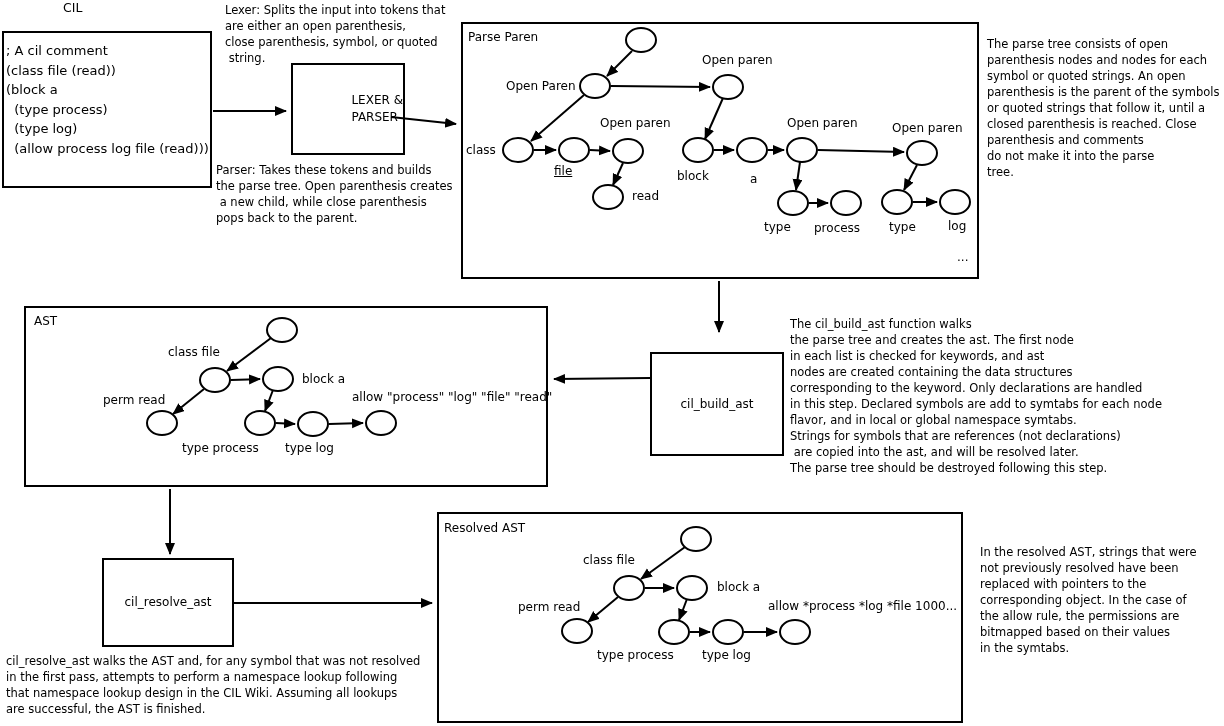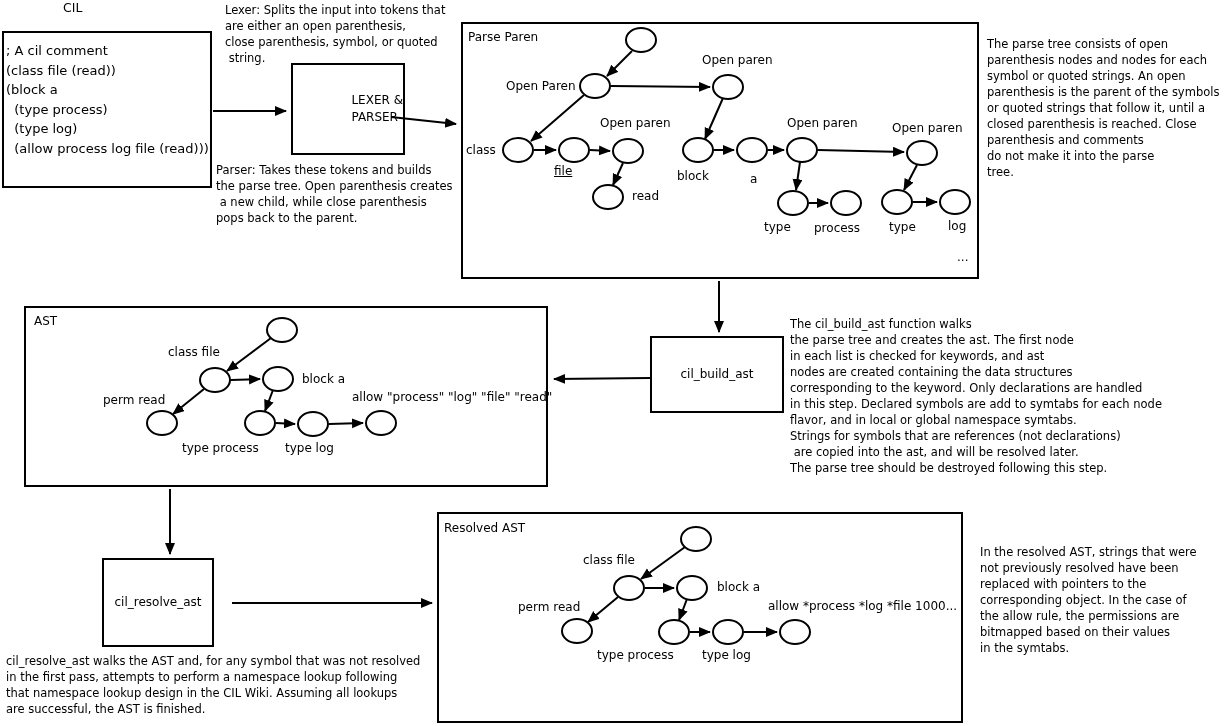--- a/index.html
+++ b/index.html
@@ -21,25 +21,25 @@
 <body>
 
 <div class="canvas">
 
   <div class="box" style="left:2px;top:31px;width:210px;height:157px;"></div>
   <div class="box box-center" style="left:291px;top:63px;width:114px;height:92px;justify-content:flex-end;">
     <div class="boxlabel">LEXER &amp;
 PARSER</div>
   </div>
   <div class="box" style="left:461px;top:22px;width:518px;height:257px;"></div>
-  <div class="box box-center" style="left:650px;top:336px;width:134px;height:77px;">
+  <div class="box box-center" style="left:650px;top:352px;width:134px;height:104px;">
     <div class="boxlabel">cil_build_ast</div>
   </div>
   <div class="box" style="left:24px;top:306px;width:524px;height:181px;"></div>
-  <div class="box box-center" style="left:102px;top:558px;width:112px;height:89px;">
+  <div class="box box-center" style="left:102px;top:558px;width:132px;height:89px;">
     <div class="boxlabel">cil_resolve_ast</div>
   </div>
   <div class="box" style="left:437px;top:512px;width:526px;height:211px;"></div>
 
   <svg class="gfx" width="1224" height="726" viewBox="0 0 1224 726">
     <defs>
       <marker id="arrow" markerUnits="userSpaceOnUse" markerWidth="14" markerHeight="12" refX="11" refY="5" orient="auto">
         <path d="M0,0 L12,5 L0,10 Z" fill="#000"></path>
       </marker>
     </defs>

